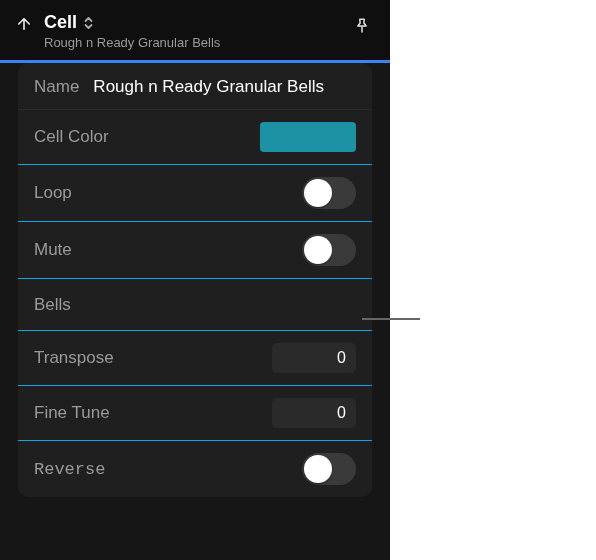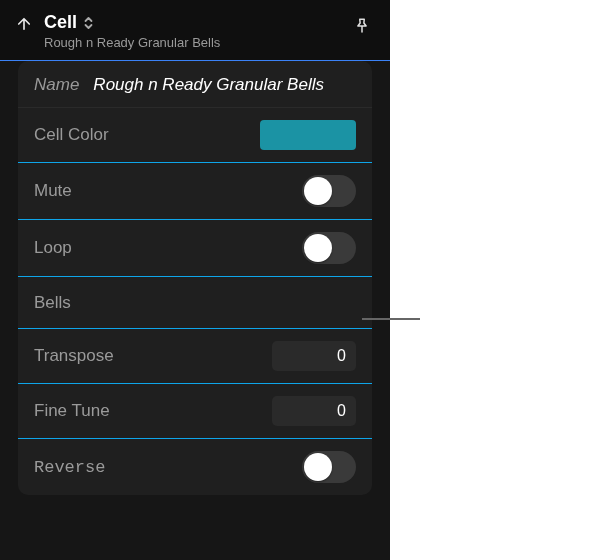--- a/index.html
+++ b/index.html
@@ -22,21 +22,21 @@
       display: flex;
       flex-direction: column;
       overflow: hidden;
     }
     .header {
       display: flex;
       align-items: flex-start;
       padding: 12px 16px 10px 14px;
       gap: 10px;
       background: #0f0f0f;
-      border-bottom: 1px solid #3b82f6;
+      border-bottom: 3px solid #3b82f6;
     }
     .back-arrow {
       width: 20px;
       height: 20px;
       display: flex;
       align-items: center;
       justify-content: center;
       margin-top: 2px;
       color: #e8e8e8;
     }
@@ -167,21 +167,20 @@
     .outer {
       position: relative;
       width: 596px;
       height: 560px;
     }
     .name-row {
       display: flex;
       align-items: flex-start;
       padding: 14px 16px 12px 16px;
       border-bottom: 1px solid #2a2a2a;
-      font-style: italic;
     }
     .name-row .row-label {
       flex-shrink: 0;
     }
   </style>
 </head>
 <body>
 
 <div class="outer">
 <div class="panel">
@@ -218,34 +217,34 @@
         <span class="row-label">Name</span>
         <span class="name-value">Rough n Ready Granular Bells</span>
       </div>
 
       <div class="row">
         <span class="row-label">Cell Color</span>
         <div class="color-swatch" style="background:#1b93a4;"></div>
       </div>
 
       <div class="row">
+        <span class="row-label">Loop</span>
+        <div class="toggle">
+          <div class="toggle-knob"></div>
+        </div>
+      </div>
+
+      <div class="row">
         <span class="row-label">Mute</span>
         <div class="toggle">
           <div class="toggle-knob"></div>
         </div>
       </div>
 
       <div class="row">
-        <span class="row-label">Loop</span>
-        <div class="toggle">
-          <div class="toggle-knob"></div>
-        </div>
-      </div>
-
-      <div class="row">
         <span class="row-label">Bells</span>
       </div>
 
       <div class="row">
         <span class="row-label">Transpose</span>
         <div class="num-field" style="min-width:84px;">
           <span>0</span>
         </div>
       </div>
 

